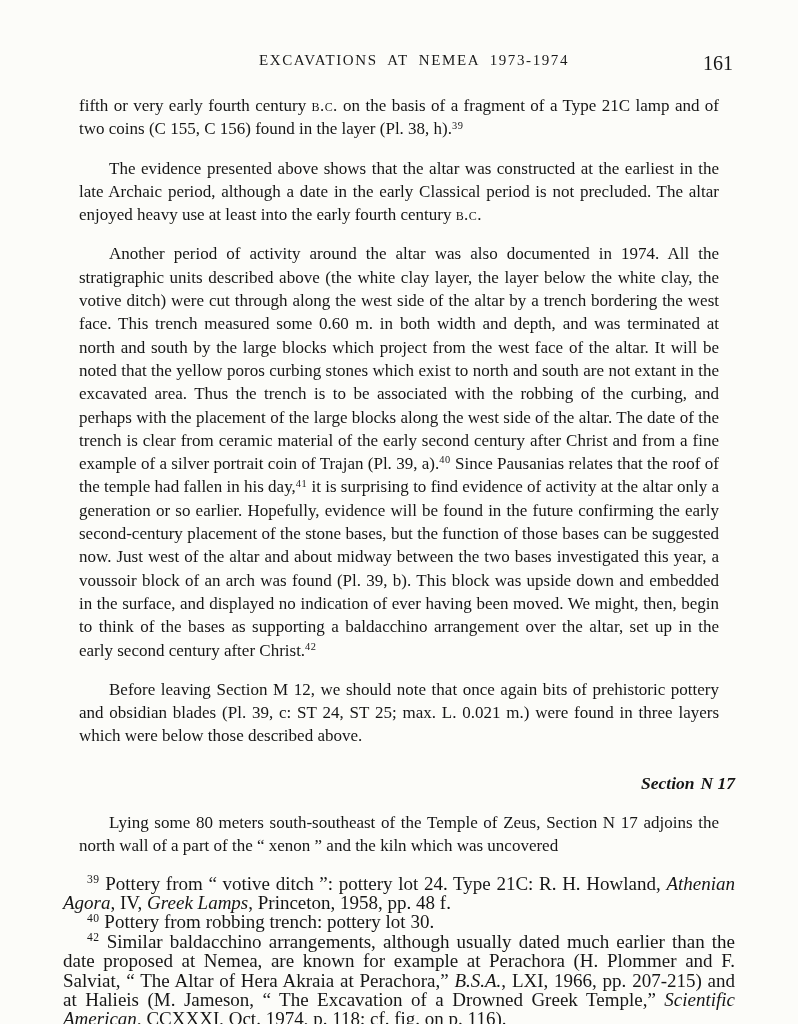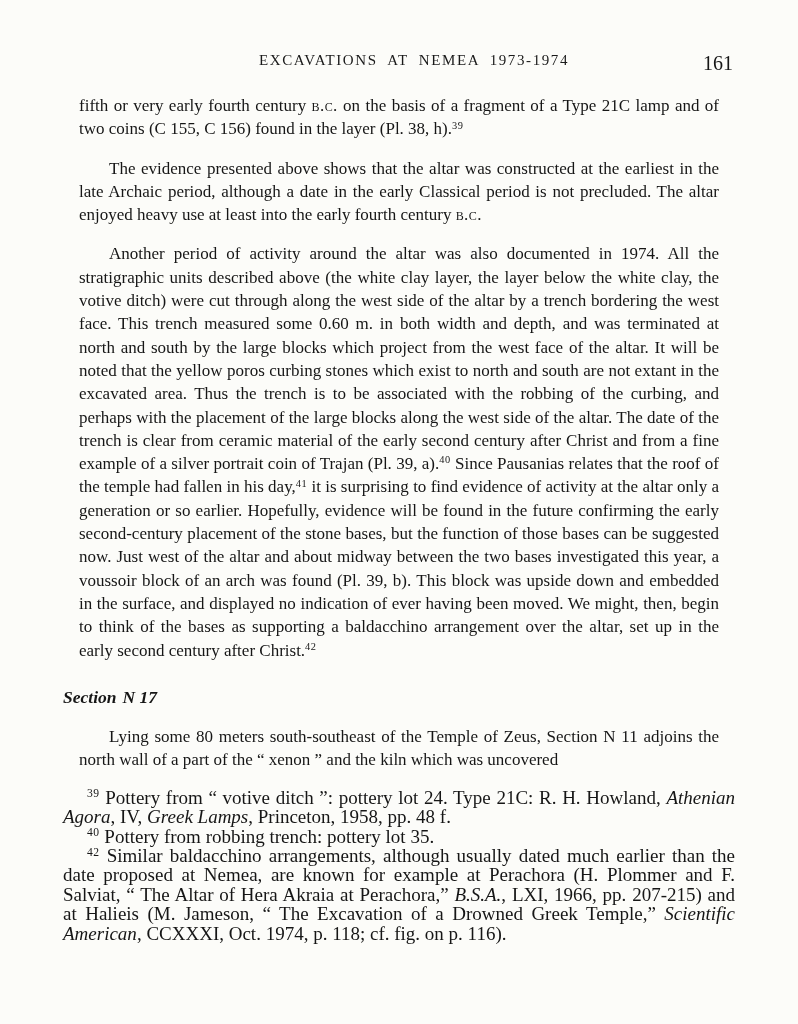--- a/index.html
+++ b/index.html
@@ -47,21 +47,21 @@
     text-indent: 30px;
   }
   .article-body p.no-indent {
     text-indent: 0;
   }
   .section-heading {
     font-style: italic;
     font-size: 17.5px;
     margin: 24px 0 10px 0;
     text-indent: 0 !important;
-    text-align: left;
+    text-align: right;
   }
   .section-heading .sec-num {
     padding-left: 6px;
   }
   sup.fn-ref {
     font-size: 61%;
     line-height: 0;
     position: relative;
     top: -0.55em;
     vertical-align: baseline;
@@ -90,25 +90,26 @@
 
   <header class="page-header">
     <div class="running-title">EXCAVATIONS AT NEMEA 1973-1974</div>
     <div class="page-number">161</div>
   </header>
 
   <main class="article-body">
     <p class="no-indent"><span>fifth or very early fourth century </span><span class="sc">b.c.</span><span> on the basis of a fragment of a Type 21C lamp and of two coins (C 155, C 156) found in the layer (Pl. 38, h).</span><sup class="fn-ref">39</sup></p>
     <p><span>The evidence presented above shows that the altar was constructed at the earliest in the late Archaic period, although a date in the early Classical period is not precluded.  The altar enjoyed heavy use at least into the early fourth century </span><span class="sc">b.c.</span></p>
     <p><span>Another period of activity around the altar was also documented in 1974.  All the stratigraphic units described above (the white clay layer, the layer below the white clay, the votive ditch) were cut through along the west side of the altar by a trench bordering the west face.  This trench measured some 0.60 m. in both width and depth, and was terminated at north and south by the large blocks which project from the west face of the altar.  It will be noted that the yellow poros curbing stones which exist to north and south are not extant in the excavated area.  Thus the trench is to be associated with the robbing of the curbing, and perhaps with the placement of the large blocks along the west side of the altar.  The date of the trench is clear from ceramic material of the early second century after Christ and from a fine example of a silver portrait coin of Trajan (Pl. 39, a).</span><sup class="fn-ref">40</sup><span>  Since Pausanias relates that the roof of the temple had fallen in his day,</span><sup class="fn-ref">41</sup><span> it is surprising to find evidence of activity at the altar only a generation or so earlier.  Hopefully, evidence will be found in the future confirming the early second-century placement of the stone bases, but the function of those bases can be suggested now.  Just west of the altar and about midway between the two bases investigated this year, a voussoir block of an arch was found (Pl. 39, b).  This block was upside down and embedded in the surface, and displayed no indication of ever having been moved.  We might, then, begin to think of the bases as supporting a baldacchino arrangement over the altar, set up in the early second century after Christ.</span><sup class="fn-ref">42</sup></p>
+    <p><span>Before leaving Section M 12, we should note that once again bits of prehistoric pottery and obsidian blades (Pl. 39, c:  ST 24, ST 25; max. L. 0.021 m.) were found in three layers which were below those described above.</span></p>
 
     <h3 class="section-heading"><span>Section</span><span class="sec-num">N 17</span></h3>
 
-    <p><span>Lying some 80 meters south-southeast of the Temple of Zeus, Section N 11 adjoins the north wall of a part of the “ xenon ” and the kiln which was uncovered</span></p>
+    <p><span>Lying some 80 meters south-southeast of the Temple of Zeus, Section N 17 adjoins the north wall of a part of the “ xenon ” and the kiln which was uncovered</span></p>
   </main>
 
   <footer class="footnotes">
     <p><sup class="fn-ref">39</sup><span> Pottery from “ votive ditch ”:  pottery lot 24.  Type 21C:  R. H. Howland, </span><i>Athenian Agora</i><span>, IV, </span><i>Greek Lamps</i><span>, Princeton, 1958, pp. 48 f.</span></p>
-    <p><sup class="fn-ref">40</sup><span> Pottery from robbing trench:  pottery lot 35.</span></p>
+    <p><sup class="fn-ref">40</sup><span> Pottery from robbing trench:  pottery lot 30.</span></p>
     <p><sup class="fn-ref">42</sup><span> Similar baldacchino arrangements, although usually dated much earlier than the date proposed at Nemea, are known for example at Perachora (H. Plommer and F. Salviat, “ The Altar of Hera Akraia at Perachora,” </span><i>B.S.A.</i><span>, LXI, 1966, pp. 207-215) and at Halieis (M. Jameson, “ The Excavation of a Drowned Greek Temple,” </span><i>Scientific American</i><span>, CCXXXI, Oct. 1974, p. 118; cf. fig. on p. 116).</span></p>
   </footer>
 
 </div>
 
 </body></html>

